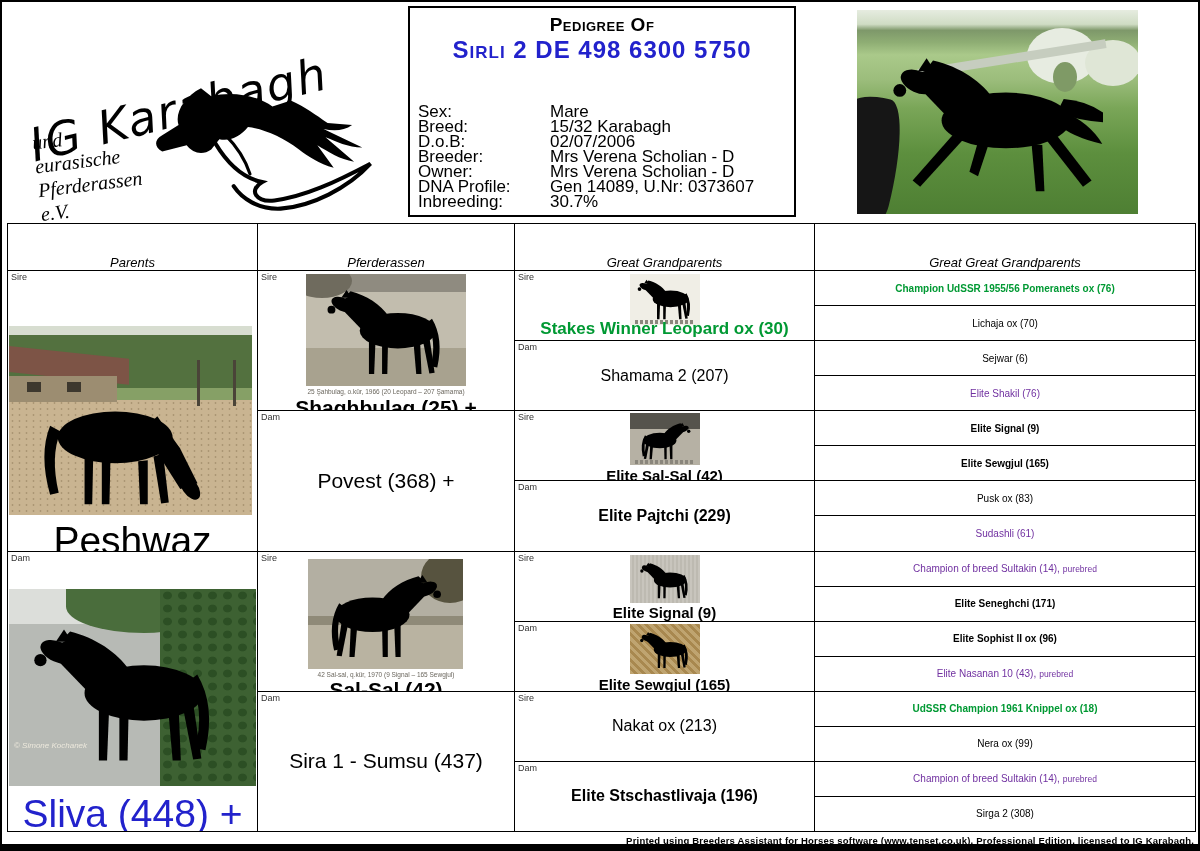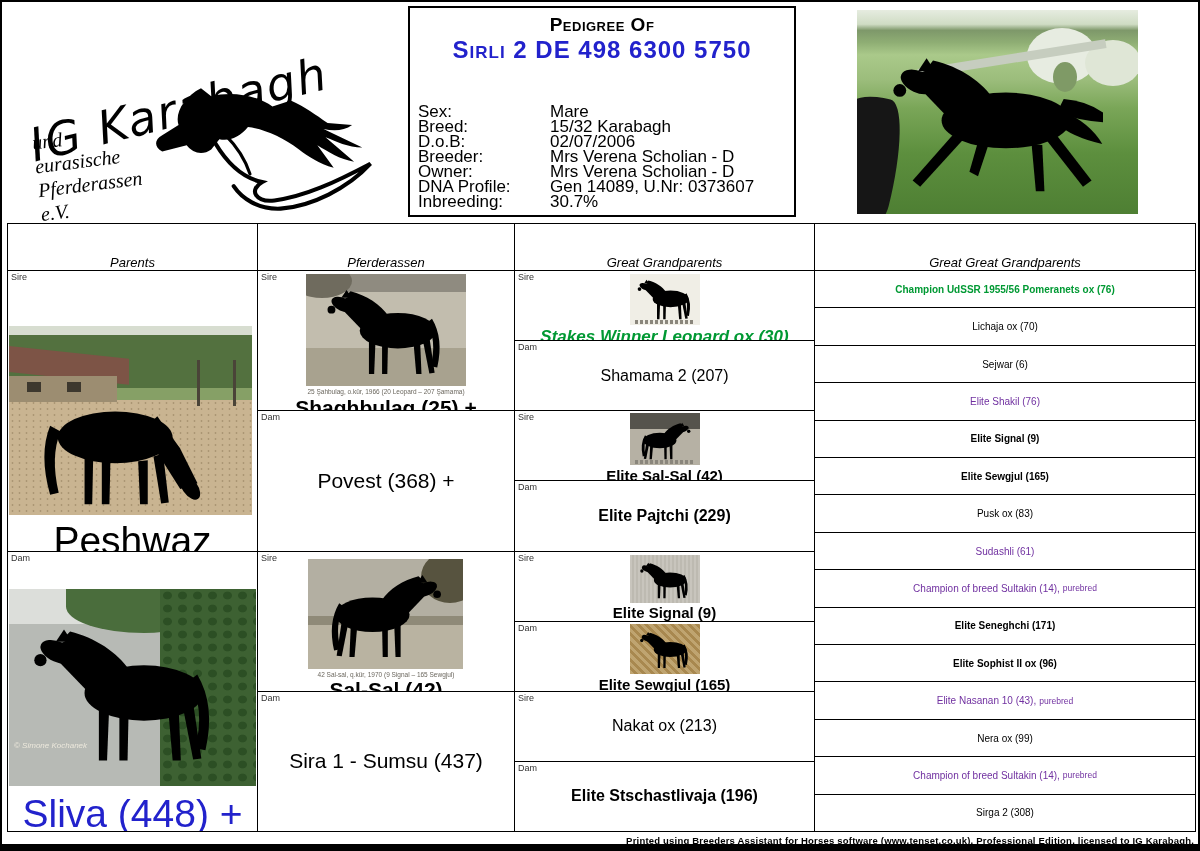--- a/index.html
+++ b/index.html
@@ -285,21 +285,21 @@
       <div class="col-h">Great Grandparents</div>
       <div class="col-body">
         <div class="cell">
           <span class="rel">Sire</span>
           <div class="photo sph ph-leopard">
             <svg class="horse" style="left:4px;top:4px;width:62px;height:43px;--c:#4a4742;--m:#22201d;" viewBox="0 0 200 140">
                 <use href="#h-stand"></use>
               </svg>
             <div class="smudge"></div>
           </div>
-          <div class="nm gg-name green" style="top:56px;font-size:17px;font-style:italic;">Stakes Winner Leopard ox (30)</div>
+          <div class="nm gg-name green" style="top:48px;font-size:17px;">Stakes Winner Leopard ox (30)</div>
         </div>
         <div class="cell center-cell">
           <span class="rel">Dam</span>
           <span class="gg-name">Shamama 2 (207)</span>
         </div>
         <div class="cell">
           <span class="rel">Sire</span>
           <div class="photo sph ph-esalsal">
             <svg class="horse" style="left:6px;top:8px;width:58px;height:40px;--c:#968c7c;--m:#3a362e;transform:scaleX(-1);" viewBox="0 0 200 140">
                 <use href="#h-stand"></use>
@@ -376,20 +376,23 @@
             <span class="ggg-name bold">Elite Seneghchi (171)</span>
           </div>
         <div class="cell center-cell">
             <span class="ggg-name bold">Elite Sophist II ox (96)</span>
           </div>
         <div class="cell center-cell">
             <span class="ggg-name purple">Elite Nasanan 10 (43),</span>
             <span class="sfx purple">purebred</span>
           </div>
         <div class="cell center-cell">
+            <span class="ggg-name green">UdSSR Champion 1961 Knippel ox (18)</span>
+          </div>
+        <div class="cell center-cell">
             <span class="ggg-name">Nera ox (99)</span>
           </div>
         <div class="cell center-cell">
             <span class="ggg-name purple">Champion of breed Sultakin (14),</span>
             <span class="sfx purple">purebred</span>
           </div>
         <div class="cell center-cell">
             <span class="ggg-name">Sirga 2 (308)</span>
           </div>
       </div>

